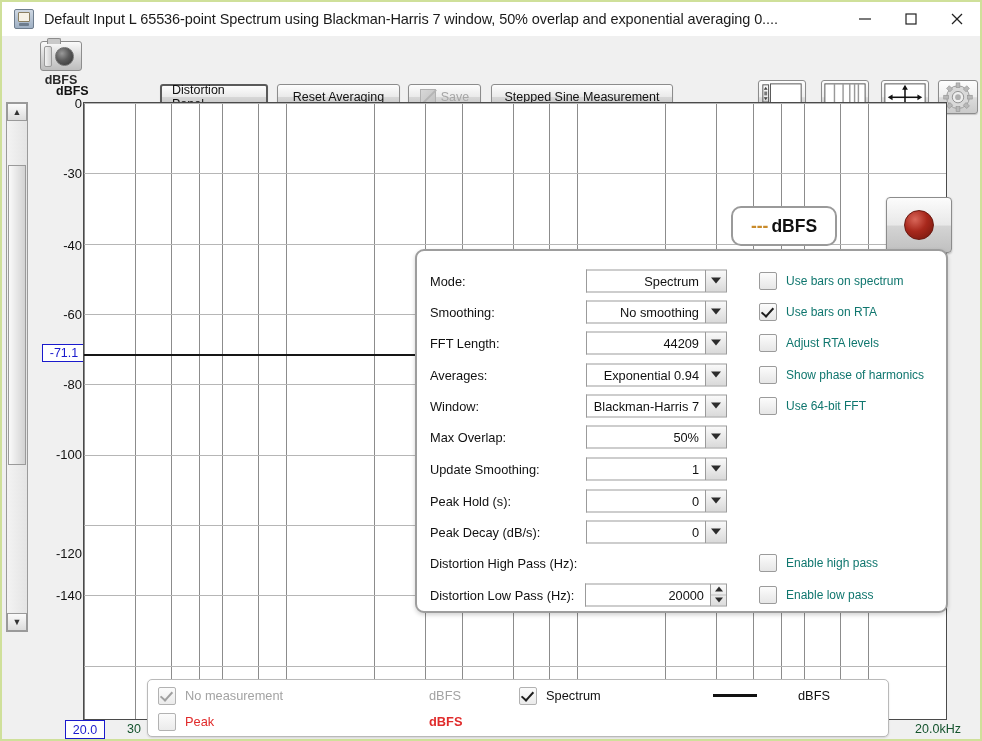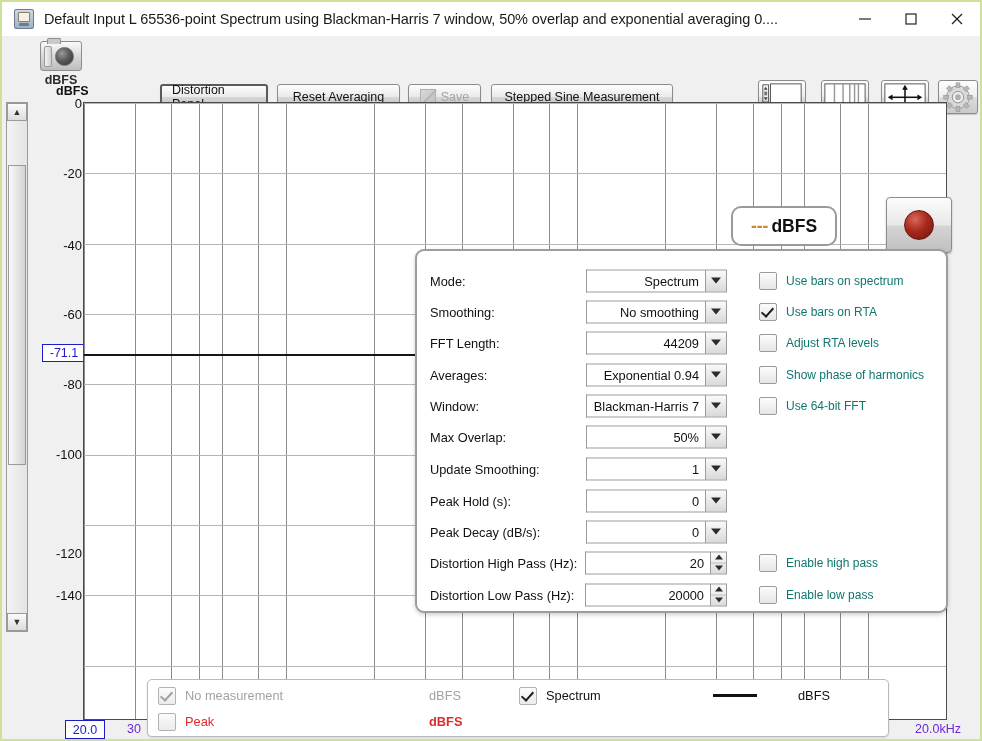--- a/index.html
+++ b/index.html
@@ -236,21 +236,21 @@
     content:"";position:absolute;left:4px;top:1px;width:5px;height:10px;
     border:solid #1d1d1d;border-width:0 2px 2px 0;transform:rotate(42deg);
   }
   .pcheck span{font-size:12px;color:#0f766e;white-space:nowrap;}
 
   
   .xaxis{
     position:absolute;left:0;top:628px;width:978px;height:24px;
   }
   .xtick{
-    position:absolute;top:0;font-size:12.5px;color:#6d28d9;
+    position:absolute;top:0;font-size:12.5px;color:#14532d;
     transform:translateX(-50%);white-space:nowrap;
   }
   .xcursor{
     position:absolute;top:-2px;left:63px;width:40px;height:19px;
     border:1.5px solid #1a1acc;background:#fff;color:#1a1acc;font-size:12.5px;
     display:flex;align-items:center;justify-content:center;box-sizing:border-box;
   }
 
   
   .legend{
@@ -392,21 +392,21 @@
 
     <div class="vscroll">
       <div class="vs-arrow up">▲</div>
       <div class="vs-thumb"></div>
       <div class="vs-arrow down">▼</div>
     </div>
 
     <div class="yaxis">
       <div class="ylabel-unit">dBFS</div>
       <div class="ytick" style="top:9px;">0</div>
-      <div class="ytick" style="top:79px;">-20</div>
+      <div class="ytick" style="top:79px;">-30</div>
       <div class="ytick" style="top:151px;">-40</div>
       <div class="ytick" style="top:220px;">-60</div>
       <div class="ytick" style="top:290px;">-80</div>
       <div class="ytick" style="top:360px;">-100</div>
       <div class="ytick" style="top:459px;">-120</div>
       <div class="ytick" style="top:501px;">-140</div>
     </div>
 
     <div class="cursor-box" style="top:259px;">-71.1</div>
 
@@ -562,31 +562,20 @@
         <div class="pfield" style="left:169px;width:141px;">
           <div class="txt">0</div>
           <div class="arrow">
               <div class="caret"></div>
             </div>
         </div>
       </div>
 
       <div class="prow" style="top:296px;">
         <div class="plabel">Distortion High Pass (Hz):</div>
-        <div class="pfield" style="left:168px;width:142px;">
-          <div class="txt">20</div>
-          <div class="spin">
-            <div class="up">
-                <div class="caret-up"></div>
-              </div>
-            <div class="dn">
-                <div class="caret-dn"></div>
-              </div>
-          </div>
-        </div>
         <div class="pcheck">
           <div class="cbox"></div>
           <span>Enable high pass</span>
         </div>
       </div>
 
       <div class="prow" style="top:328px;">
         <div class="plabel">Distortion Low Pass (Hz):</div>
         <div class="pfield" style="left:168px;width:142px;">
           <div class="txt">20000</div>

